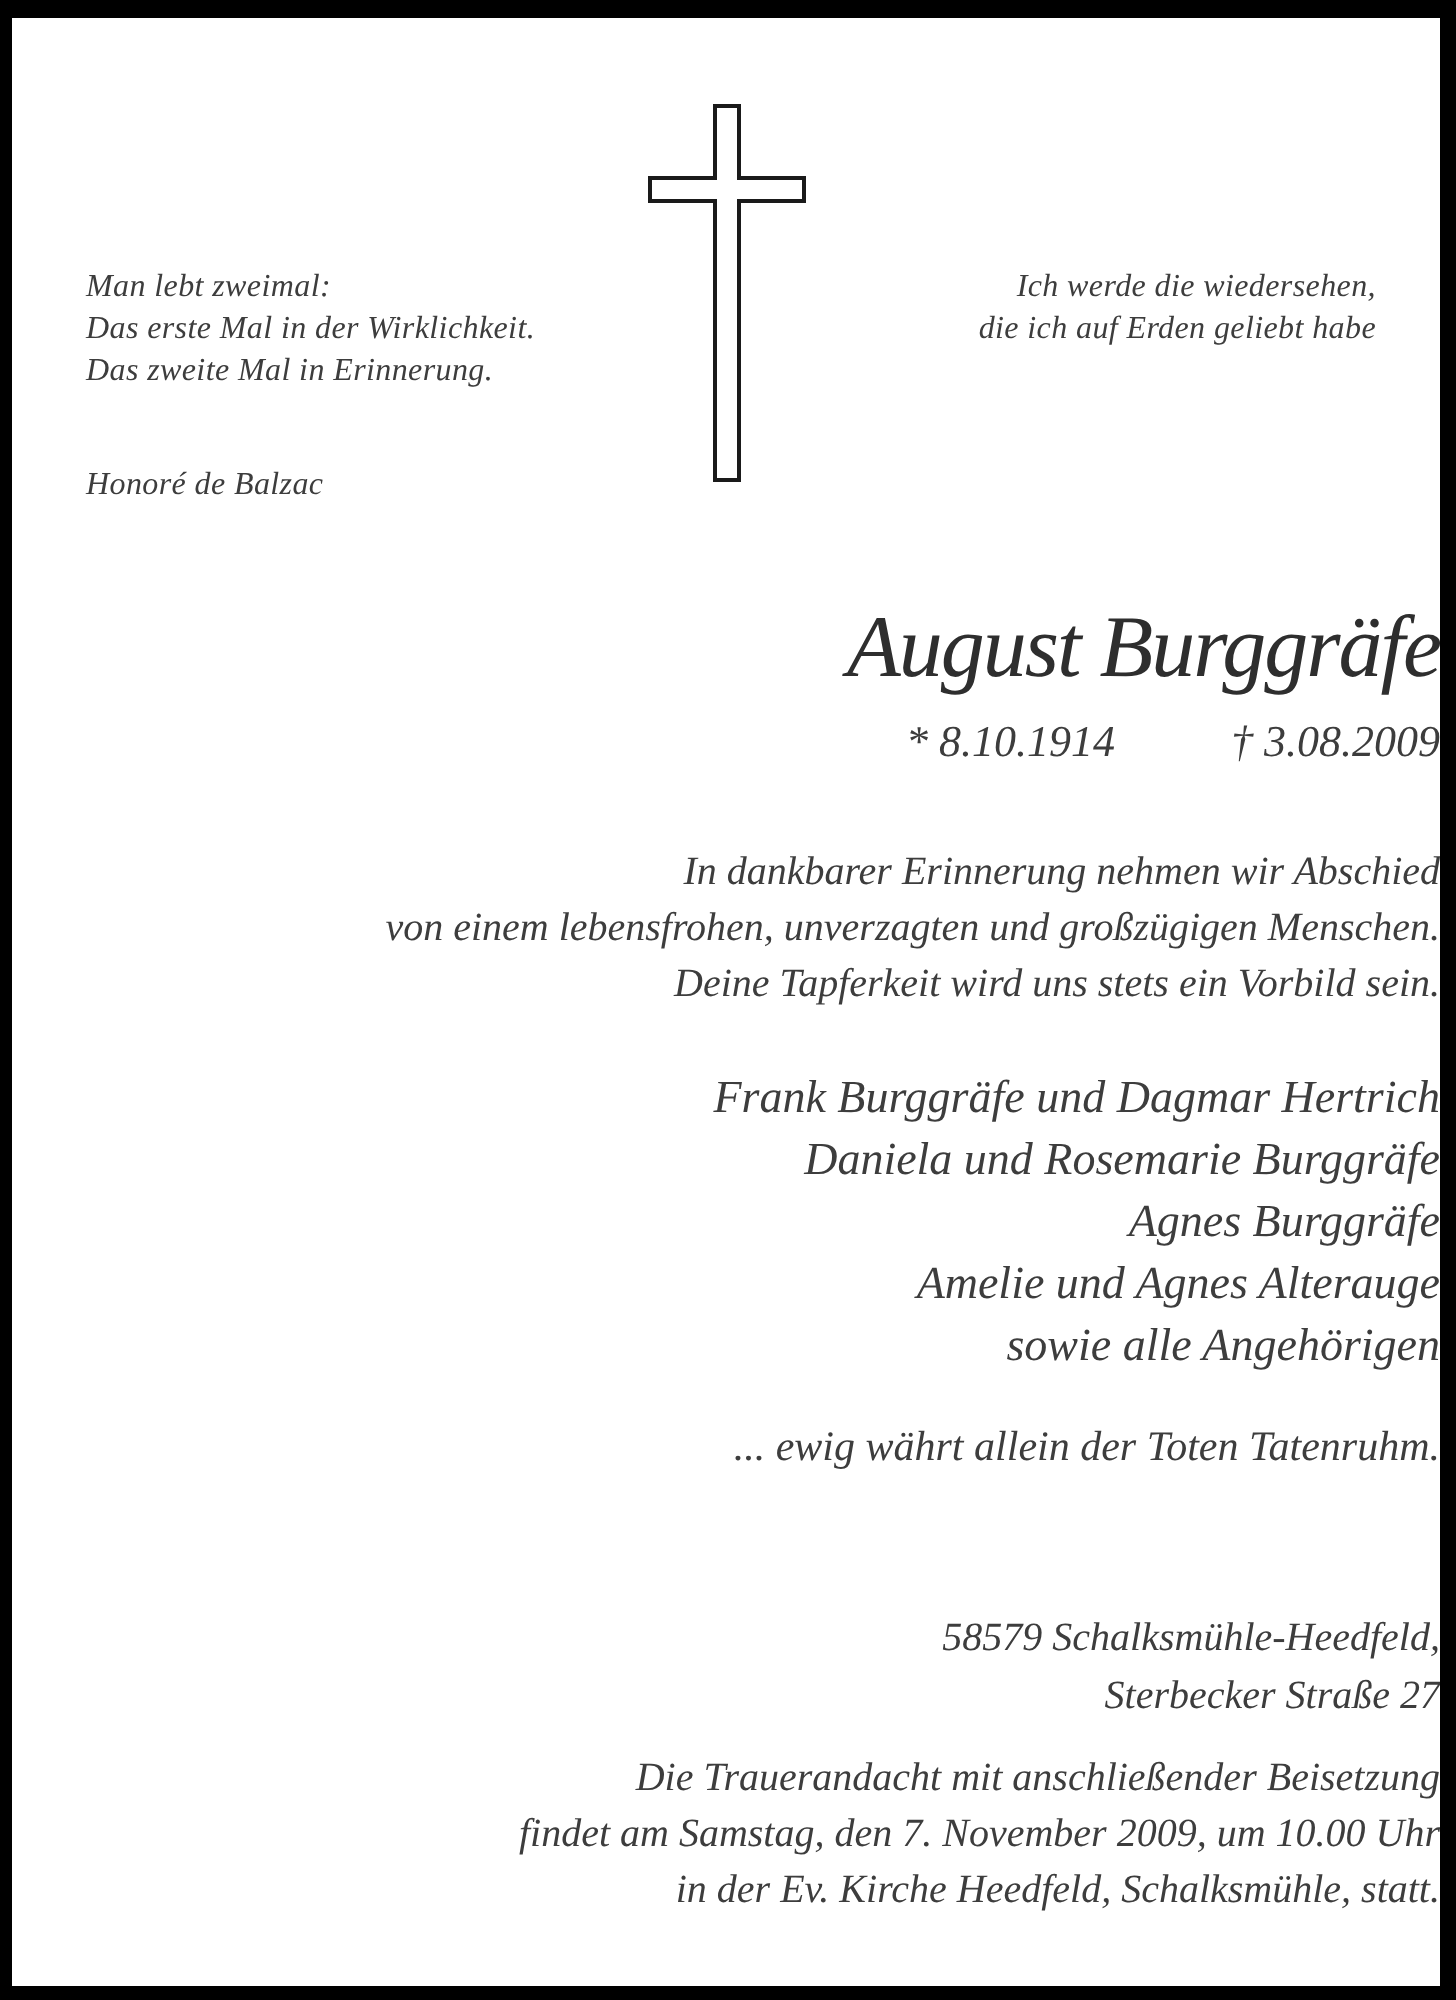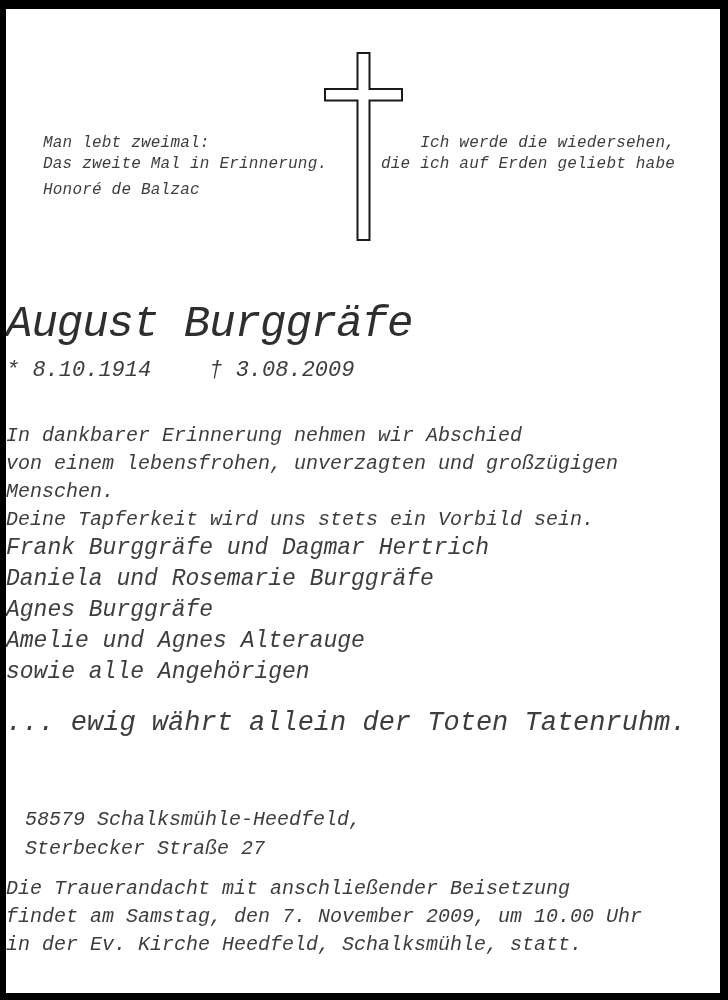--- a/index.html
+++ b/index.html
@@ -9,48 +9,48 @@
   }
   .page {
     position: relative;
     width: 728px;
     height: 1000px;
     box-sizing: border-box;
     background: #ffffff;
     border-style: solid;
     border-color: #000000;
     border-width: 9px 8px 7px 6px;
-    font-family: Liberation Mono, monospace;
+    font-family: Liberation Serif, serif;
     font-style: italic;
     color: #3d3d3d;
     overflow: hidden;
   }
   .abs { position: absolute; }
 
   .cross-wrap {
     left: 318px;
     top: 43px;
     width: 79px;
     height: 189px;
   }
 
   .quote {
     top: 124px;
     font-size: 16px;
     line-height: 21px;
     letter-spacing: 0.2px;
   }
   .quote-left  { left: 37px;  text-align: left; }
-  .quote-right { right: 45px; text-align: right; }
-  .quote .attribution { margin-top: 5px; }
+  .quote-right { right: 32px; text-align: right; }
+  .quote .attribution { margin-top: 36px; }
 
   .centered {
     left: 0;
     right: 0;
-    text-align: left;
+    text-align: right;
   }
 
   .deceased-name {
     top: 287px;
     font-size: 44px;
     line-height: 56px;
     letter-spacing: -1px;
     color: #2e2e2e;
   }
 
@@ -68,21 +68,21 @@
   }
 
   .mourners {
     top: 524px;
     font-size: 23px;
     line-height: 31px;
   }
 
   .epitaph {
     top: 700px;
-    font-size: 27px;
+    font-size: 21px;
     line-height: 28px;
   }
 
   .address {
     top: 796px;
     font-size: 20px;
     line-height: 29px;
     padding-left: 19px;
   }
 
@@ -98,20 +98,21 @@
 <div class="page">
 
   <div class="abs cross-wrap">
     <svg width="79" height="189" viewBox="0 0 79 189" xmlns="http://www.w3.org/2000/svg">
       <path d="M33.5,1 H45.5 V37 H78 V48.5 H45.5 V188 H33.5 V48.5 H1 V37 H33.5 Z" fill="#ffffff" stroke="#1a1a1a" stroke-width="2" stroke-linejoin="miter"></path>
     </svg>
   </div>
 
   <div class="abs quote quote-left">
     <div>Man lebt zweimal:</div>
+    <div>Das erste Mal in der Wirklichkeit.</div>
     <div>Das zweite Mal in Erinnerung.</div>
     <div class="attribution">Honoré de Balzac</div>
   </div>
 
   <div class="abs quote quote-right">
     <div>Ich werde die wiedersehen,</div>
     <div>die ich auf Erden geliebt habe</div>
   </div>
 
   <div class="abs centered deceased-name">August Burggräfe</div>

